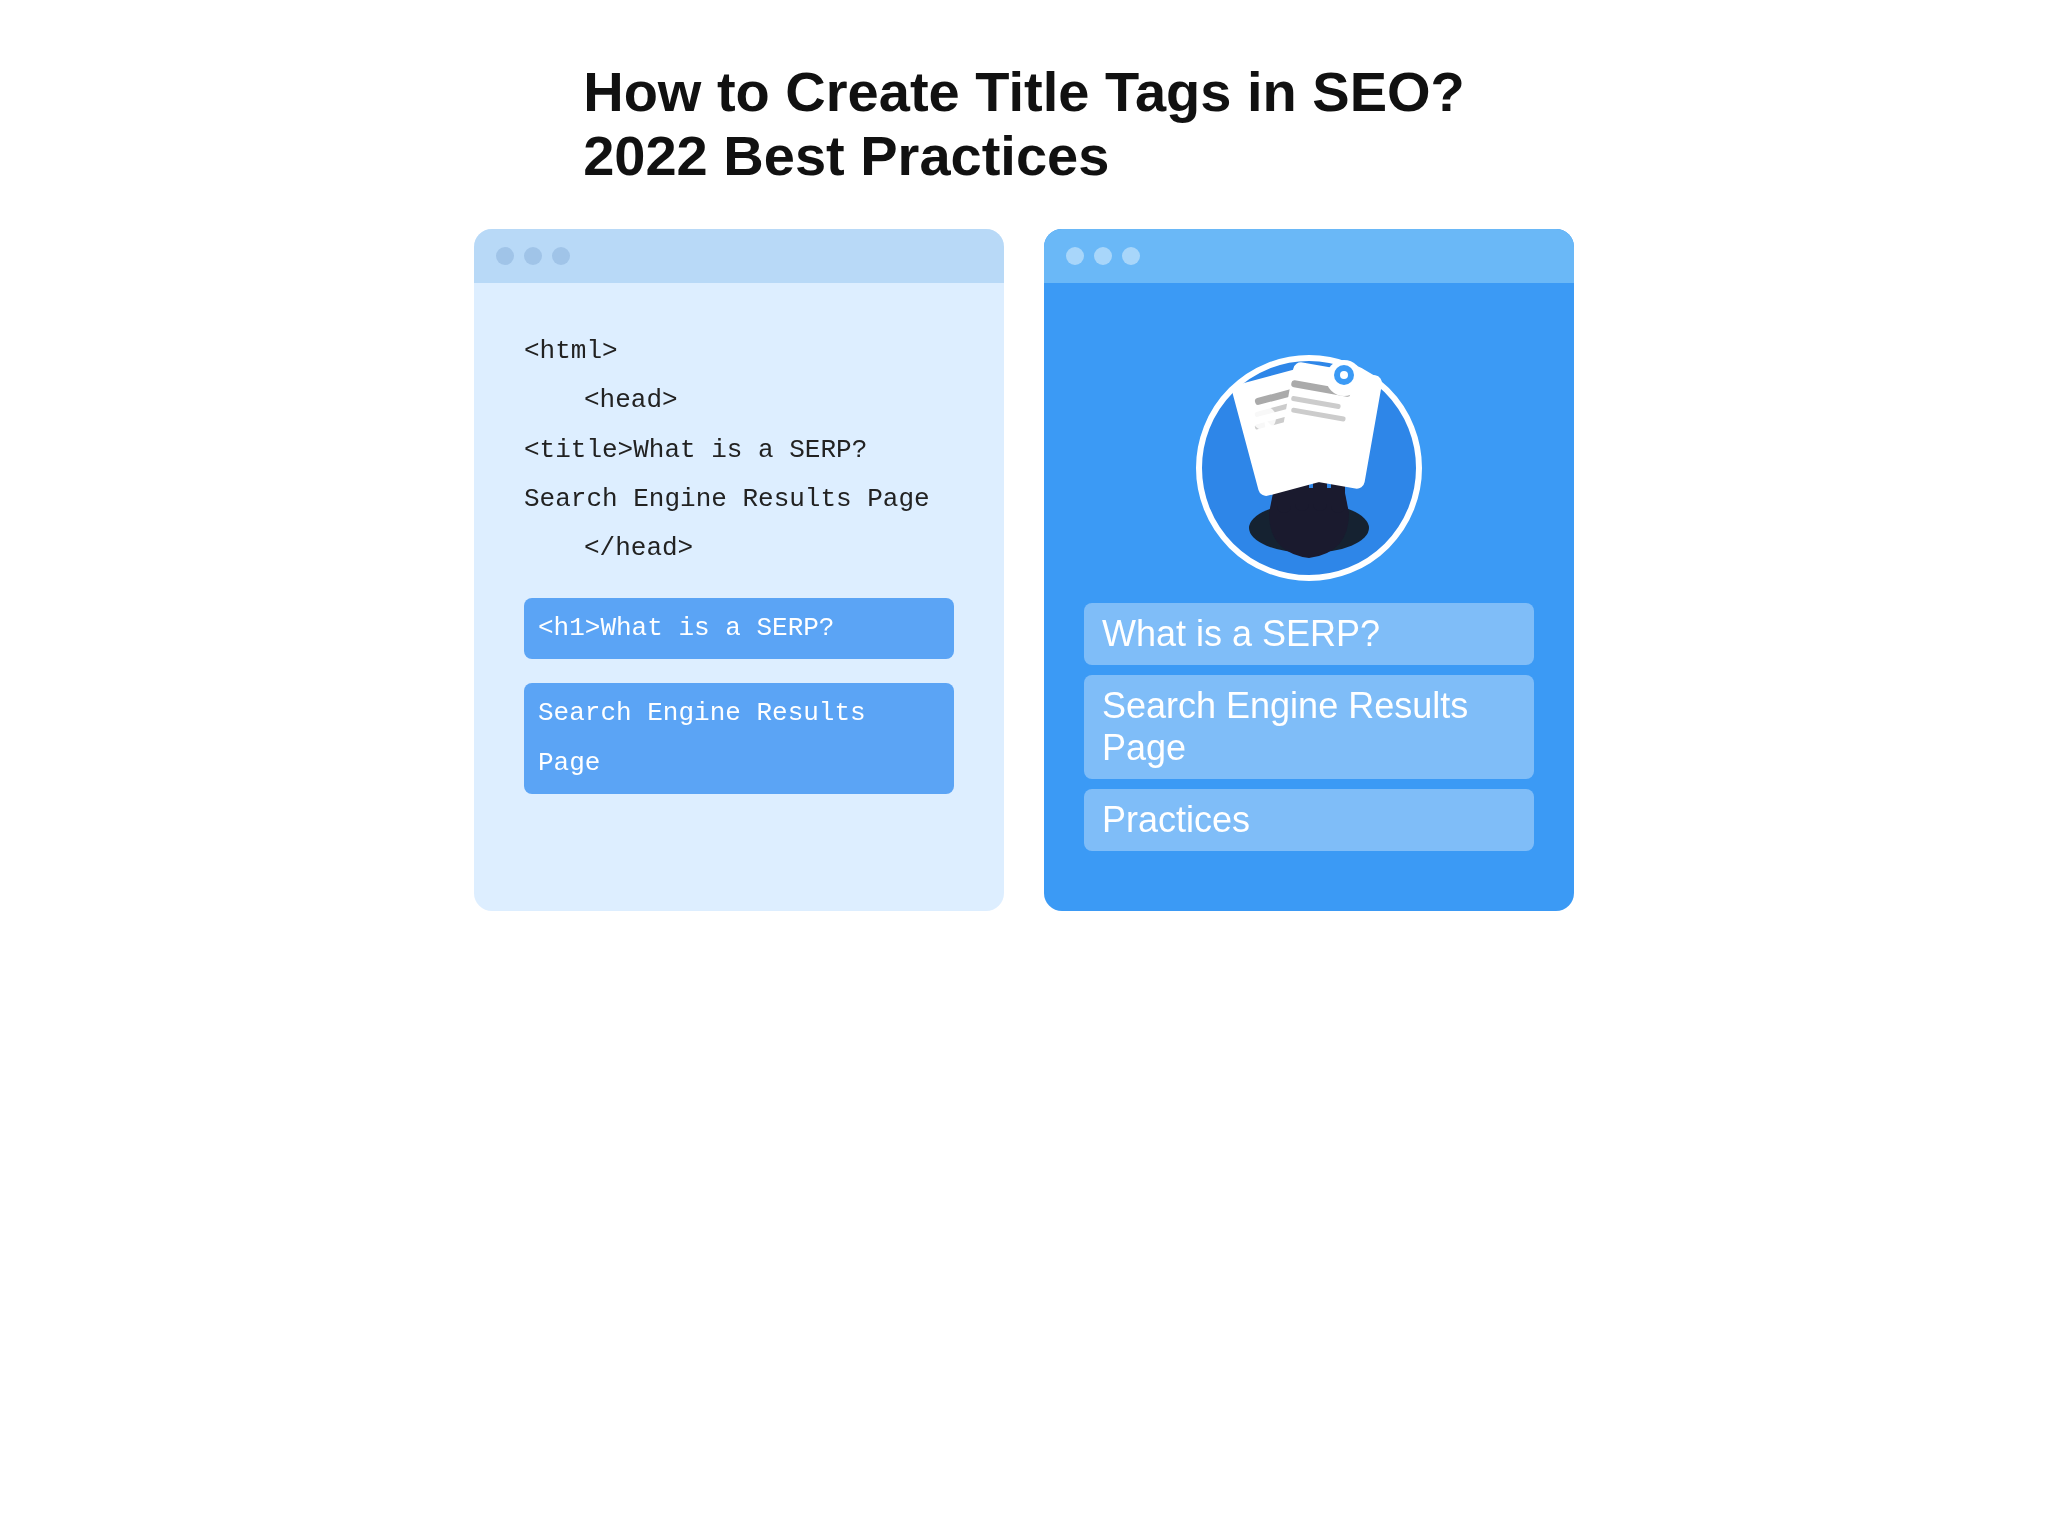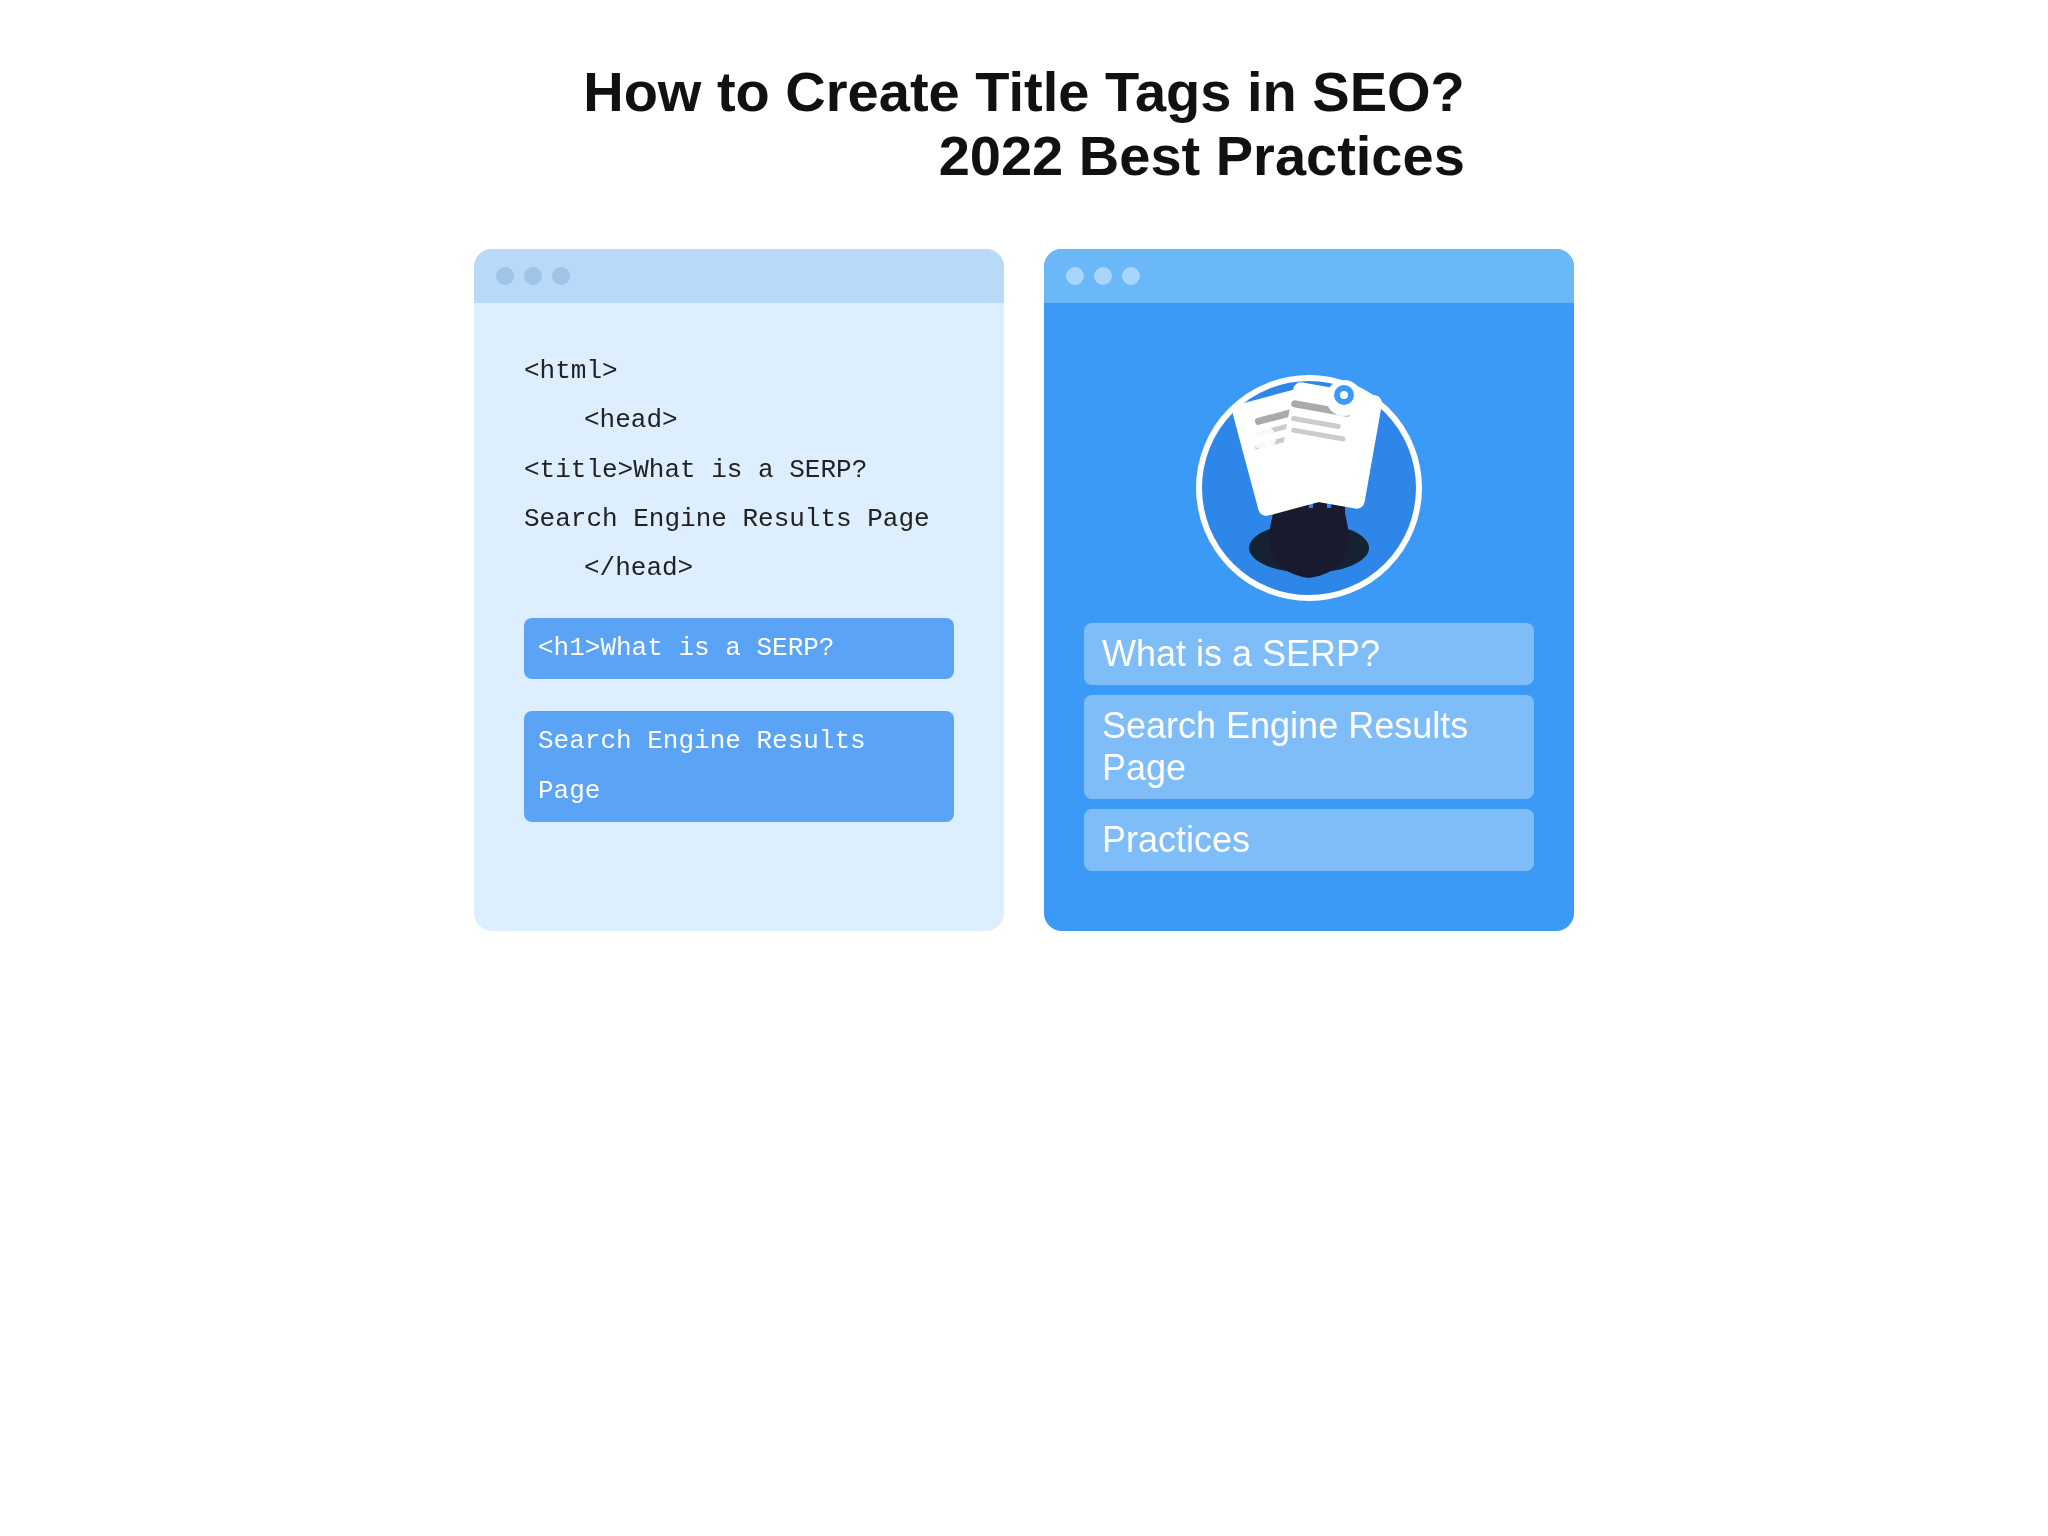--- a/index.html
+++ b/index.html
@@ -11,23 +11,23 @@
       flex-direction: column;
       align-items: center;
       padding: 60px 40px 60px;
       min-height: 100vh;
     }
 
     .main-title {
       font-size: 56px;
       font-weight: 900;
       color: #111111;
-      text-align: right;
+      text-align: left;
       line-height: 1.15;
-      margin-bottom: 60px;
+      margin-bottom: 40px;
       max-width: 900px;
     }
 
     .cards-container {
       display: flex;
       gap: 40px;
       width: 100%;
       max-width: 1100px;
       justify-content: center;
     }
@@ -173,21 +173,21 @@
       <span class="dot"></span>
     </div>
     <div class="card-left-body">
       <div class="code-block">
         <div>&lt;html&gt;</div>
         <div class="code-indent-1">&lt;head&gt;</div>
         <div class="code-indent-2">&lt;title&gt;What is a SERP?</div>
         <div class="code-indent-2">Search Engine Results Page</div>
         <div class="code-indent-1">&lt;/head&gt;</div>
         <div class="highlighted-tags-section">
-          <div class="code-indent-2" style="display:flex; flex-direction:column; gap:24px; margin-top:4px;">
+          <div class="code-indent-2" style="display:flex; flex-direction:column; gap:16px; margin-top:4px;">
             <span class="highlighted-tag">&lt;h1&gt;What is a SERP?</span>
             <span class="highlighted-tag">Search Engine Results Page</span>
           </div>
         </div>
       </div>
     </div>
   </div>
 
   <div class="card-right">
     <div class="card-titlebar">

